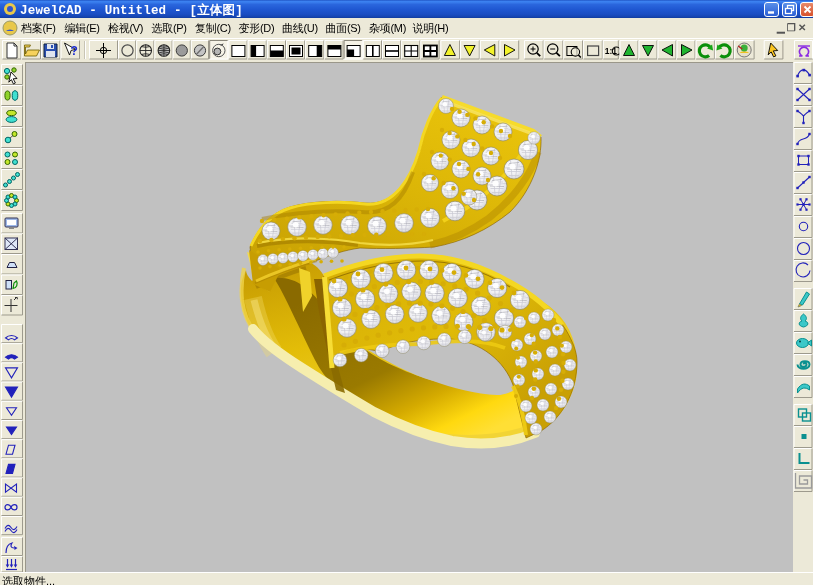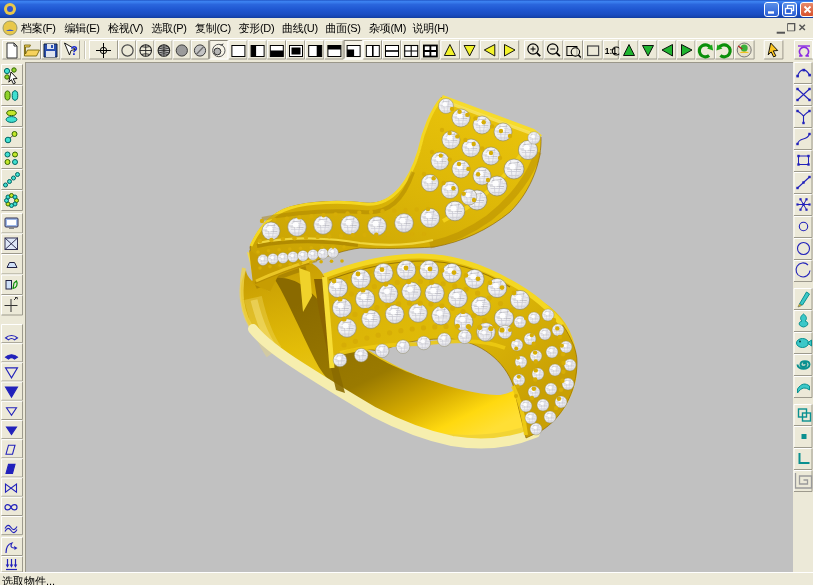--- a/index.html
+++ b/index.html
@@ -7,20 +7,21 @@
 #menu{position:absolute;left:0;top:18px;width:761px;height:20px;background:#ece9d8;font-size:11px;color:#000;letter-spacing:-0.3px}
 #vp{position:absolute;left:25px;top:62px;width:768px;height:510px;background:#c1c1c1;box-shadow:inset 1px 1px 0 #9a978a}
 #status{position:absolute;left:0;top:572px;width:813px;height:13px;background:#ece9d8;font-size:11px;color:#000}
 .wbtn{position:absolute;top:1.5px;width:15px;height:15px;border-radius:3px;border:1px solid #fff;color:#fff;font-size:10px;text-align:center;line-height:13px}
 </style></head><body>
 <div id="title">
  <svg width="14" height="14" style="position:absolute;left:3px;top:2px">
       <circle cx="7" cy="7" r="6" fill="#e8c84a"></circle>
       <circle cx="7" cy="7" r="3" fill="#3355cc"></circle>
     </svg>
+ <span class="t">JewelCAD - Untitled - [立体图]</span>
  <div class="wbtn" style="left:763.5px;background:linear-gradient(#5a8fe8,#2b5fd4)"><svg width="13" height="13">
         <path d="M3,9.5 h6" stroke="#fff" stroke-width="2.4"></path>
       </svg></div>
  <div class="wbtn" style="left:781.5px;background:linear-gradient(#5a8fe8,#2b5fd4)"><svg width="13" height="13">
         <rect x="4.5" y="2.5" width="6" height="5" fill="none" stroke="#fff" stroke-width="1.3"></rect>
         <rect x="2.5" y="5.5" width="6" height="5" fill="#2b5fd4" stroke="#fff" stroke-width="1.3"></rect>
       </svg></div>
  <div class="wbtn" style="left:799.5px;background:linear-gradient(#e88a6a,#d6512c)"><svg width="13" height="13">
         <path d="M3.5,3.5 l6,6 M9.5,3.5 l-6,6" stroke="#fff" stroke-width="1.8"></path>
       </svg></div>

